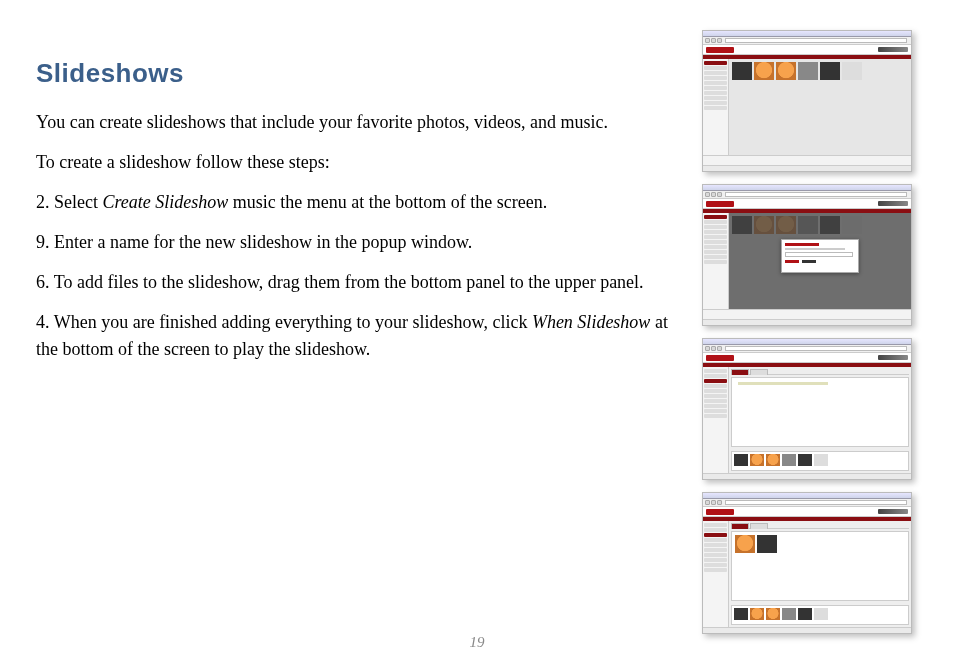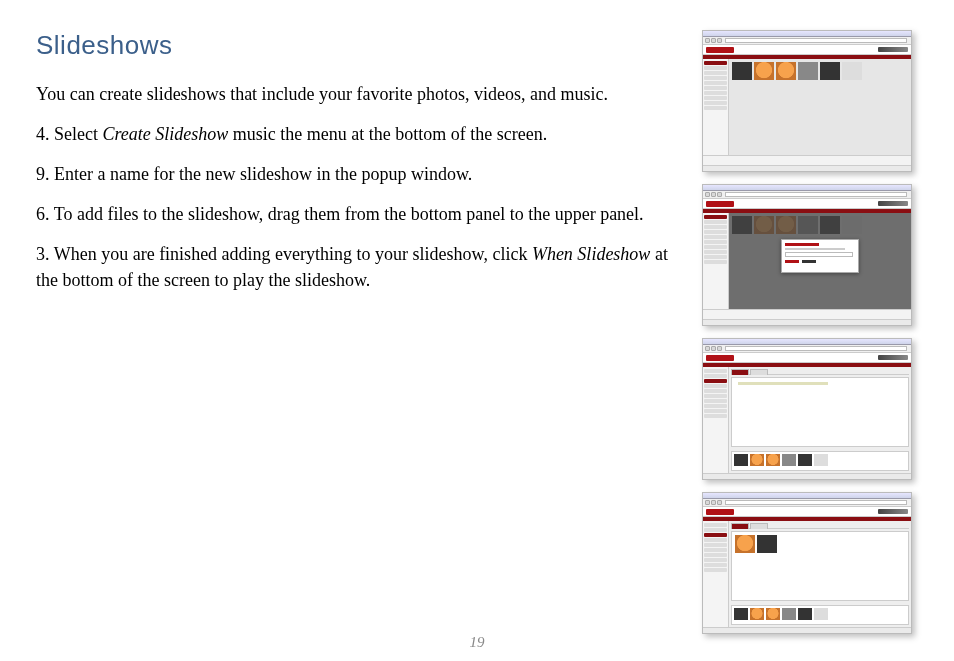--- a/index.html
+++ b/index.html
@@ -11,25 +11,26 @@
     color: #333;
     position: relative;
     padding: 30px 36px 20px 36px;
     overflow: hidden;
   }
   .layout { display: flex; gap: 18px; height: 100%; }
   .text-col { flex: 0 0 648px; }
   .img-col  { flex: 0 0 210px; display: flex; flex-direction: column; gap: 12px; padding-top: 0; }
   h1.heading {
     font-family: "Century Gothic", "Futura", "Trebuchet MS", sans-serif;
-    font-weight: 400;
+    font-weight: 700;
     font-size: 26px;
     color: #3b5f8a;
     margin-bottom: 20px;
     letter-spacing: 0.5px;
+    margin-top: 28px;
   }
   p.body {
     font-size: 18px;
     line-height: 1.45;
     color: #000000;
     margin-bottom: 14px;
   }
   .italic { font-style: italic; }
   .page-num {
     position: absolute;
@@ -104,31 +105,32 @@
 </style>
 </head>
 <body>
 
 <div class="layout">
   <div class="text-col">
     <h1 class="heading">Slideshows</h1>
 
     <p class="body">You can create slideshows that include your favorite photos, videos, and music.</p>
 
+    <p class="body">To create a slideshow follow these steps:</p>
 
     <p class="body">
-      <span>4. Select </span><span class="italic">Create Slideshow</span><span> music the menu at the bottom of the screen.</span>
+      <span>2. Select </span><span class="italic">Create Slideshow</span><span> music the menu at the bottom of the screen.</span>
     </p>
 
     <p class="body">9. Enter a name for the new slideshow in the popup window.</p>
 
     <p class="body">6. To add files to the slideshow, drag them from the bottom panel to the upper panel.</p>
 
     <p class="body">
-      <span>3. When you are finished adding everything to your slideshow, click </span><span class="italic">When Slideshow</span><span> at the bottom of the screen to play the slideshow.</span>
+      <span>4. When you are finished adding everything to your slideshow, click </span><span class="italic">When Slideshow</span><span> at the bottom of the screen to play the slideshow.</span>
     </p>
   </div>
 
   <div class="img-col">
 
     <div class="shot">
       <div class="titlebar"></div>
       <div class="toolbar">
         <div class="dot"></div>
           <div class="dot"></div>

